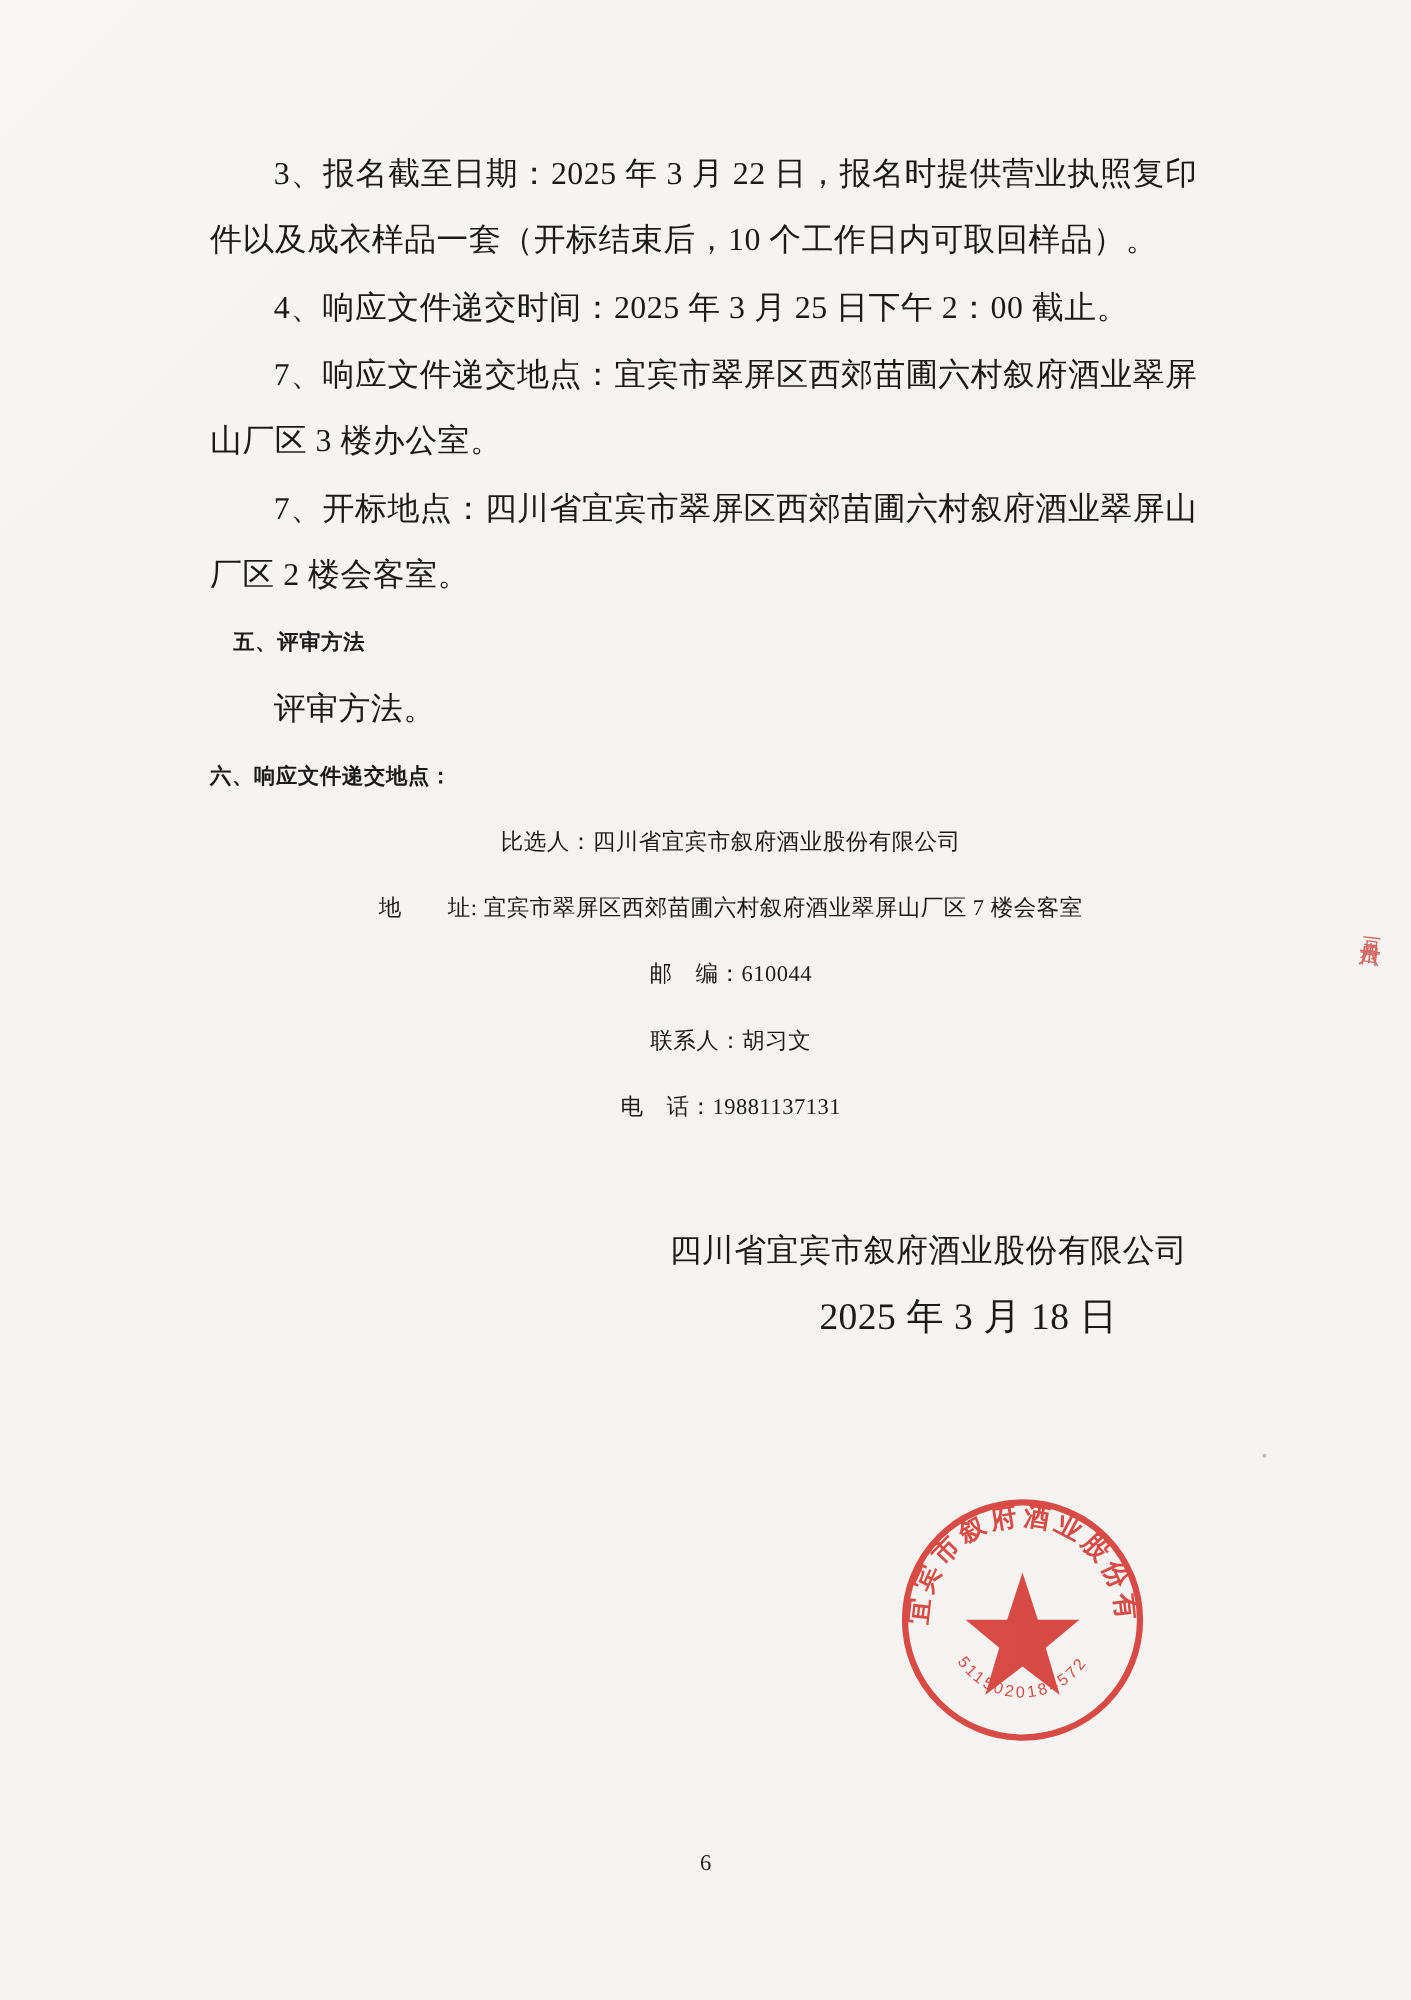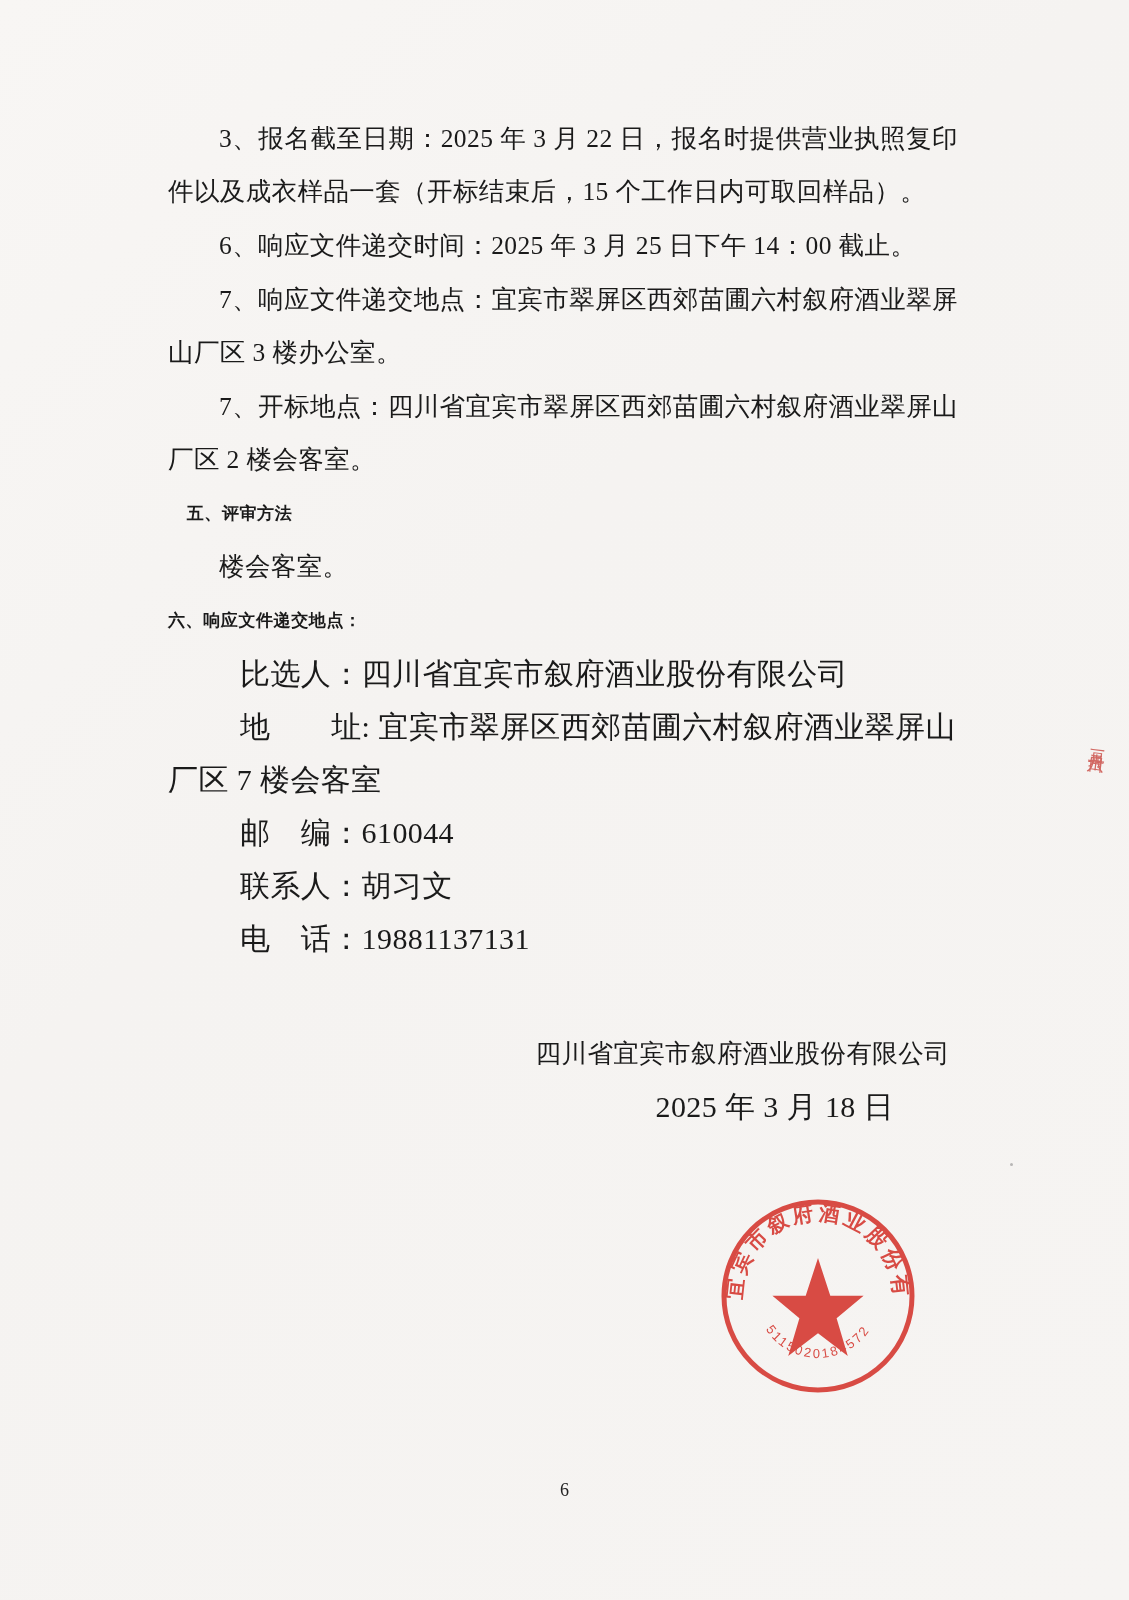--- a/index.html
+++ b/index.html
@@ -47,25 +47,26 @@
     margin: 0;
     letter-spacing: 0.6px;
   }
   .heading.indent1 {
     text-indent: 1.1em;
   }
   .heading.indent0 {
     text-indent: 0;
   }
   .contact-line {
-    font-size: 30px;
+    font-size: 18px;
     line-height: 53px;
     margin: 0;
     text-indent: 2.4em;
     letter-spacing: 0.4px;
+    text-align: center;
   }
   .signature {
     margin-top: 62px;
     text-align: right;
     padding-right: 8px;
   }
   .sig-line {
     font-size: 25.5px;
     line-height: 53px;
     letter-spacing: 0.4px;
@@ -118,27 +119,27 @@
     border-radius: 50%;
   }
 </style>
 </head>
 <body>
 
 <div class="page">
 
   <div class="content">
 
-    <p class="para indent">3、报名截至日期：2025 年 3 月 22 日，报名时提供营业执照复印件以及成衣样品一套（开标结束后，15 个工作日内可取回样品）。</p>
-    <p class="para indent">6、响应文件递交时间：2025 年 3 月 25 日下午 14：00 截止。</p>
+    <p class="para indent">3、报名截至日期：2025 年 3 月 22 日，报名时提供营业执照复印件以及成衣样品一套（开标结束后，10 个工作日内可取回样品）。</p>
+    <p class="para indent">4、响应文件递交时间：2025 年 3 月 25 日下午 2：00 截止。</p>
     <p class="para indent">7、响应文件递交地点：宜宾市翠屏区西郊苗圃六村叙府酒业翠屏山厂区 3 楼办公室。</p>
     <p class="para indent">7、开标地点：四川省宜宾市翠屏区西郊苗圃六村叙府酒业翠屏山厂区 2 楼会客室。</p>
 
     <p class="heading indent1">五、评审方法</p>
-    <p class="para indent-sm" style="text-indent:2em;">楼会客室。</p>
+    <p class="para indent-sm" style="text-indent:2em;">评审方法。</p>
 
     <p class="heading indent0">六、响应文件递交地点：</p>
 
     <p class="contact-line">比选人：四川省宜宾市叙府酒业股份有限公司</p>
     <p class="contact-line">地　　址: 宜宾市翠屏区西郊苗圃六村叙府酒业翠屏山厂区 7 楼会客室</p>
     <p class="contact-line">邮　编：610044</p>
     <p class="contact-line">联系人：胡习文</p>
     <p class="contact-line">电　话：19881137131</p>
 
     <div class="signature">

